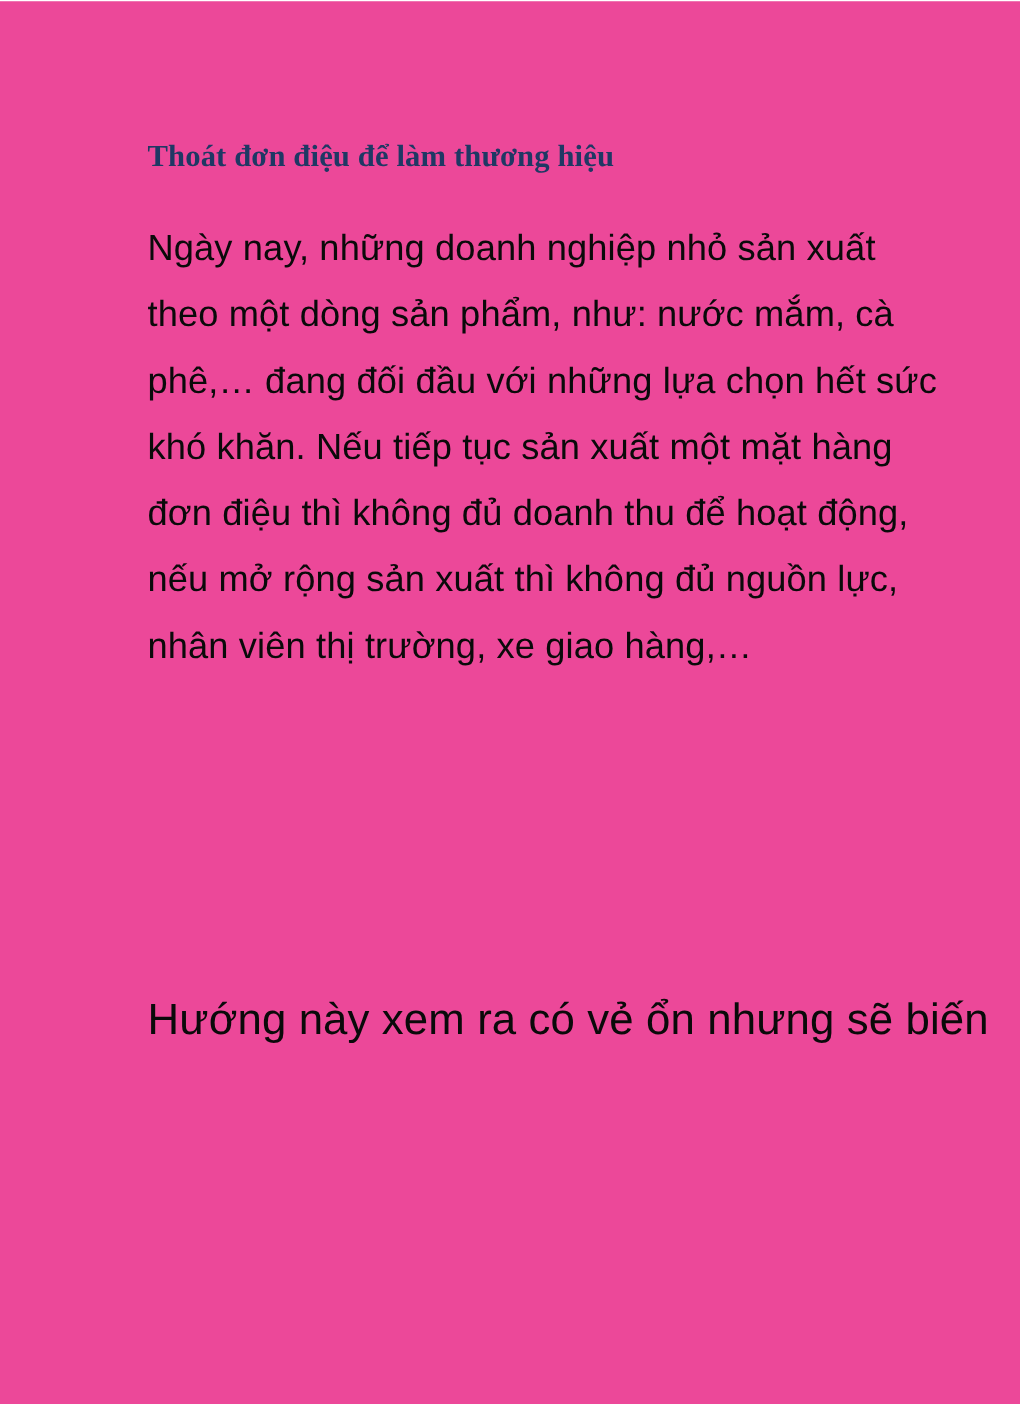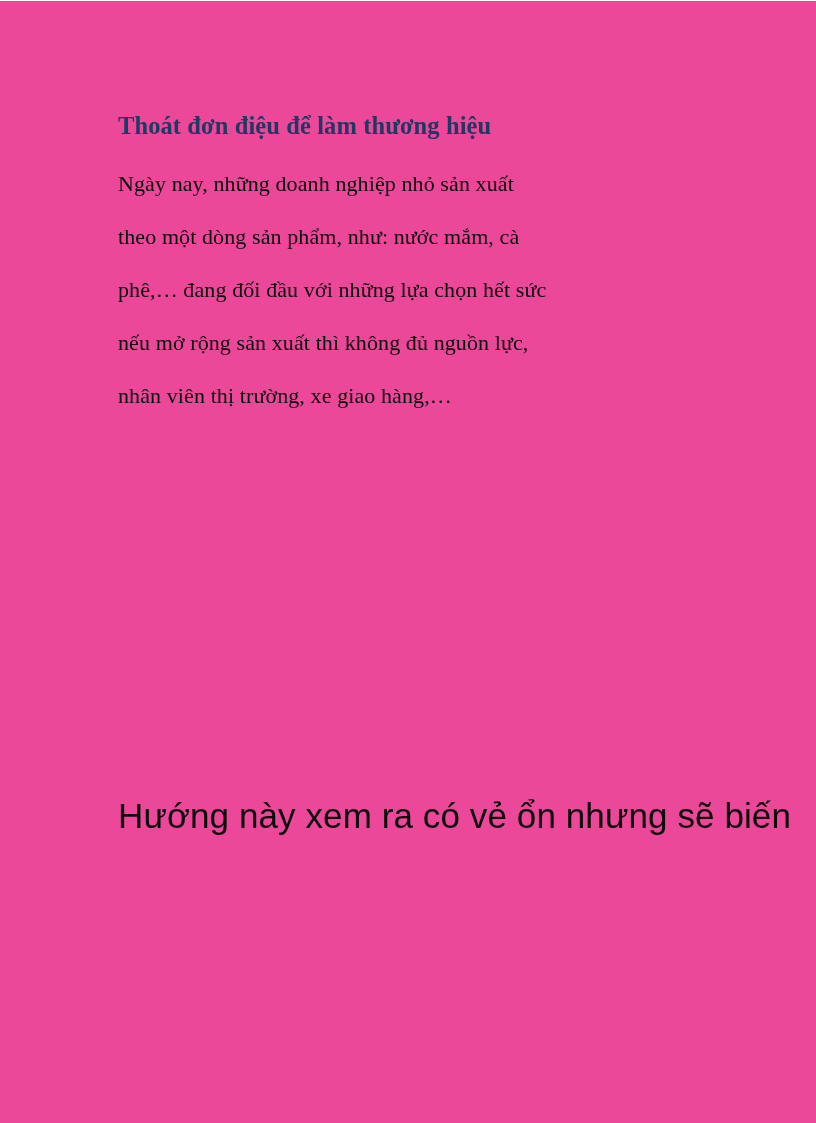--- a/index.html
+++ b/index.html
@@ -43,25 +43,25 @@
 
   
   .para {
     margin: 0;
     padding: 0;
     position: absolute;
     left: 0;
   }
 
   .para-serif {
-    font-family: Liberation Serif, serif;
-    font-size: 22px;
+    font-family: Liberation Sans, sans-serif;
+    font-size: 29px;
     line-height: 53px;
     color: #0a0a0a;
-    top: 156px;
+    top: 172px;
     letter-spacing: 0.1px;
   }
 
   .para-sans {
     font-family: "Liberation Sans", "DejaVu Sans", sans-serif;
     font-size: 35px;
     line-height: 53px;
     color: #0a0a0a;
     top: 788px;
     letter-spacing: 0.1px;
@@ -77,20 +77,22 @@
 
 <div class="page">
   <div class="content">
 
     <h1 class="doc-heading">Thoát đơn điệu để làm thương hiệu</h1>
 
     <div class="para para-serif">
       <span class="line">Ngày nay, những doanh nghiệp nhỏ sản xuất</span>
       <span class="line">theo một dòng sản phẩm, như: nước mắm, cà</span>
       <span class="line">phê,… đang đối đầu với những lựa chọn hết sức</span>
+      <span class="line">khó khăn. Nếu tiếp tục sản xuất một mặt hàng</span>
+      <span class="line">đơn điệu thì không đủ doanh thu để hoạt động,</span>
       <span class="line">nếu mở rộng sản xuất thì không đủ nguồn lực,</span>
       <span class="line">nhân viên thị trường, xe giao hàng,…</span>
     </div>
 
     <div class="para para-sans">
       <span class="line">Hướng này xem ra có vẻ ổn nhưng sẽ biến</span>
     </div>
 
   </div>
 </div>

